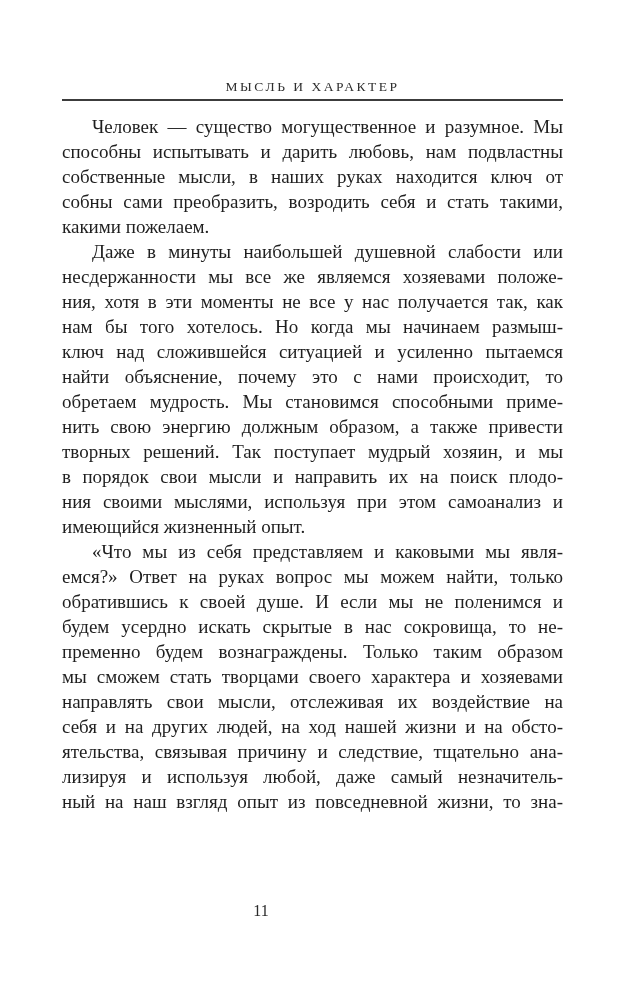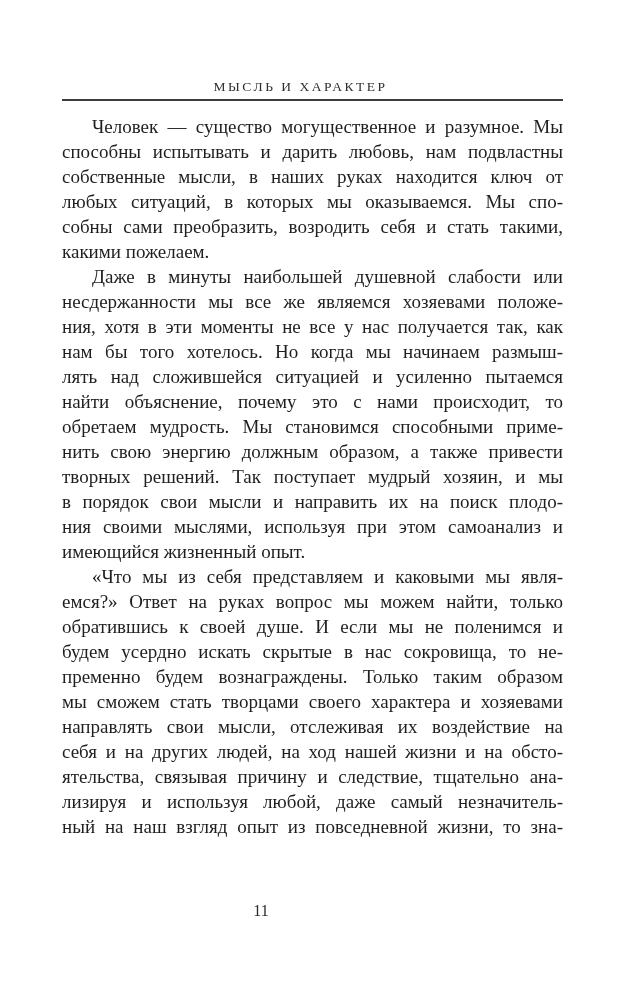--- a/index.html
+++ b/index.html
@@ -8,21 +8,21 @@
     width: 625px;
     height: 1001px;
     background: #ffffff;
     font-family: "Liberation Serif", serif;
     color: #222222;
     overflow: hidden;
   }
   .running-head {
     position: absolute;
     top: 79px;
-    left: 50px;
+    left: 62px;
     width: 501px;
     text-align: center;
     font-size: 13.5px;
     letter-spacing: 2.5px;
     color: #2e2e2e;
     font-weight: normal;
   }
   .head-rule {
     position: absolute;
     top: 99px;
@@ -64,29 +64,28 @@
 <div class="page">
 
   <div class="running-head">МЫСЛЬ И ХАРАКТЕР</div>
   <div class="head-rule"></div>
 
   <div class="body-text">
 
     <div class="line first">Человек — существо могущественное и разумное. Мы</div>
     <div class="line">способны испытывать и дарить любовь, нам подвластны</div>
     <div class="line">собственные мысли, в наших руках находится ключ от</div>
-    <div class="line">любых ситуаций, в которых мы оказываемся. Мы спо-</div>
     <div class="line">собны сами преобразить, возродить себя и стать такими,</div>
     <div class="line plast">какими пожелаем.</div>
 
     <div class="line first">Даже в минуты наибольшей душевной слабости или</div>
     <div class="line">несдержанности мы все же являемся хозяевами положе-</div>
     <div class="line">ния, хотя в эти моменты не все у нас получается так, как</div>
     <div class="line">нам бы того хотелось. Но когда мы начинаем размыш-</div>
-    <div class="line">лять над сложившейся ситуацией и усиленно пытаемся</div>
+    <div class="line">ключ над сложившейся ситуацией и усиленно пытаемся</div>
     <div class="line">найти объяснение, почему это с нами происходит, то</div>
     <div class="line">обретаем мудрость. Мы становимся способными приме-</div>
     <div class="line">нить свою энергию должным образом, а также привести</div>
     <div class="line">творных решений. Так поступает мудрый хозяин, и мы</div>
     <div class="line">в порядок свои мысли и направить их на поиск плодо-</div>
     <div class="line">ния своими мыслями, используя при этом самоанализ и</div>
     <div class="line plast">имеющийся жизненный опыт.</div>
 
     <div class="line first">«Что мы из себя представляем и каковыми мы явля-</div>
     <div class="line">емся?» Ответ на руках вопрос мы можем найти, только</div>

